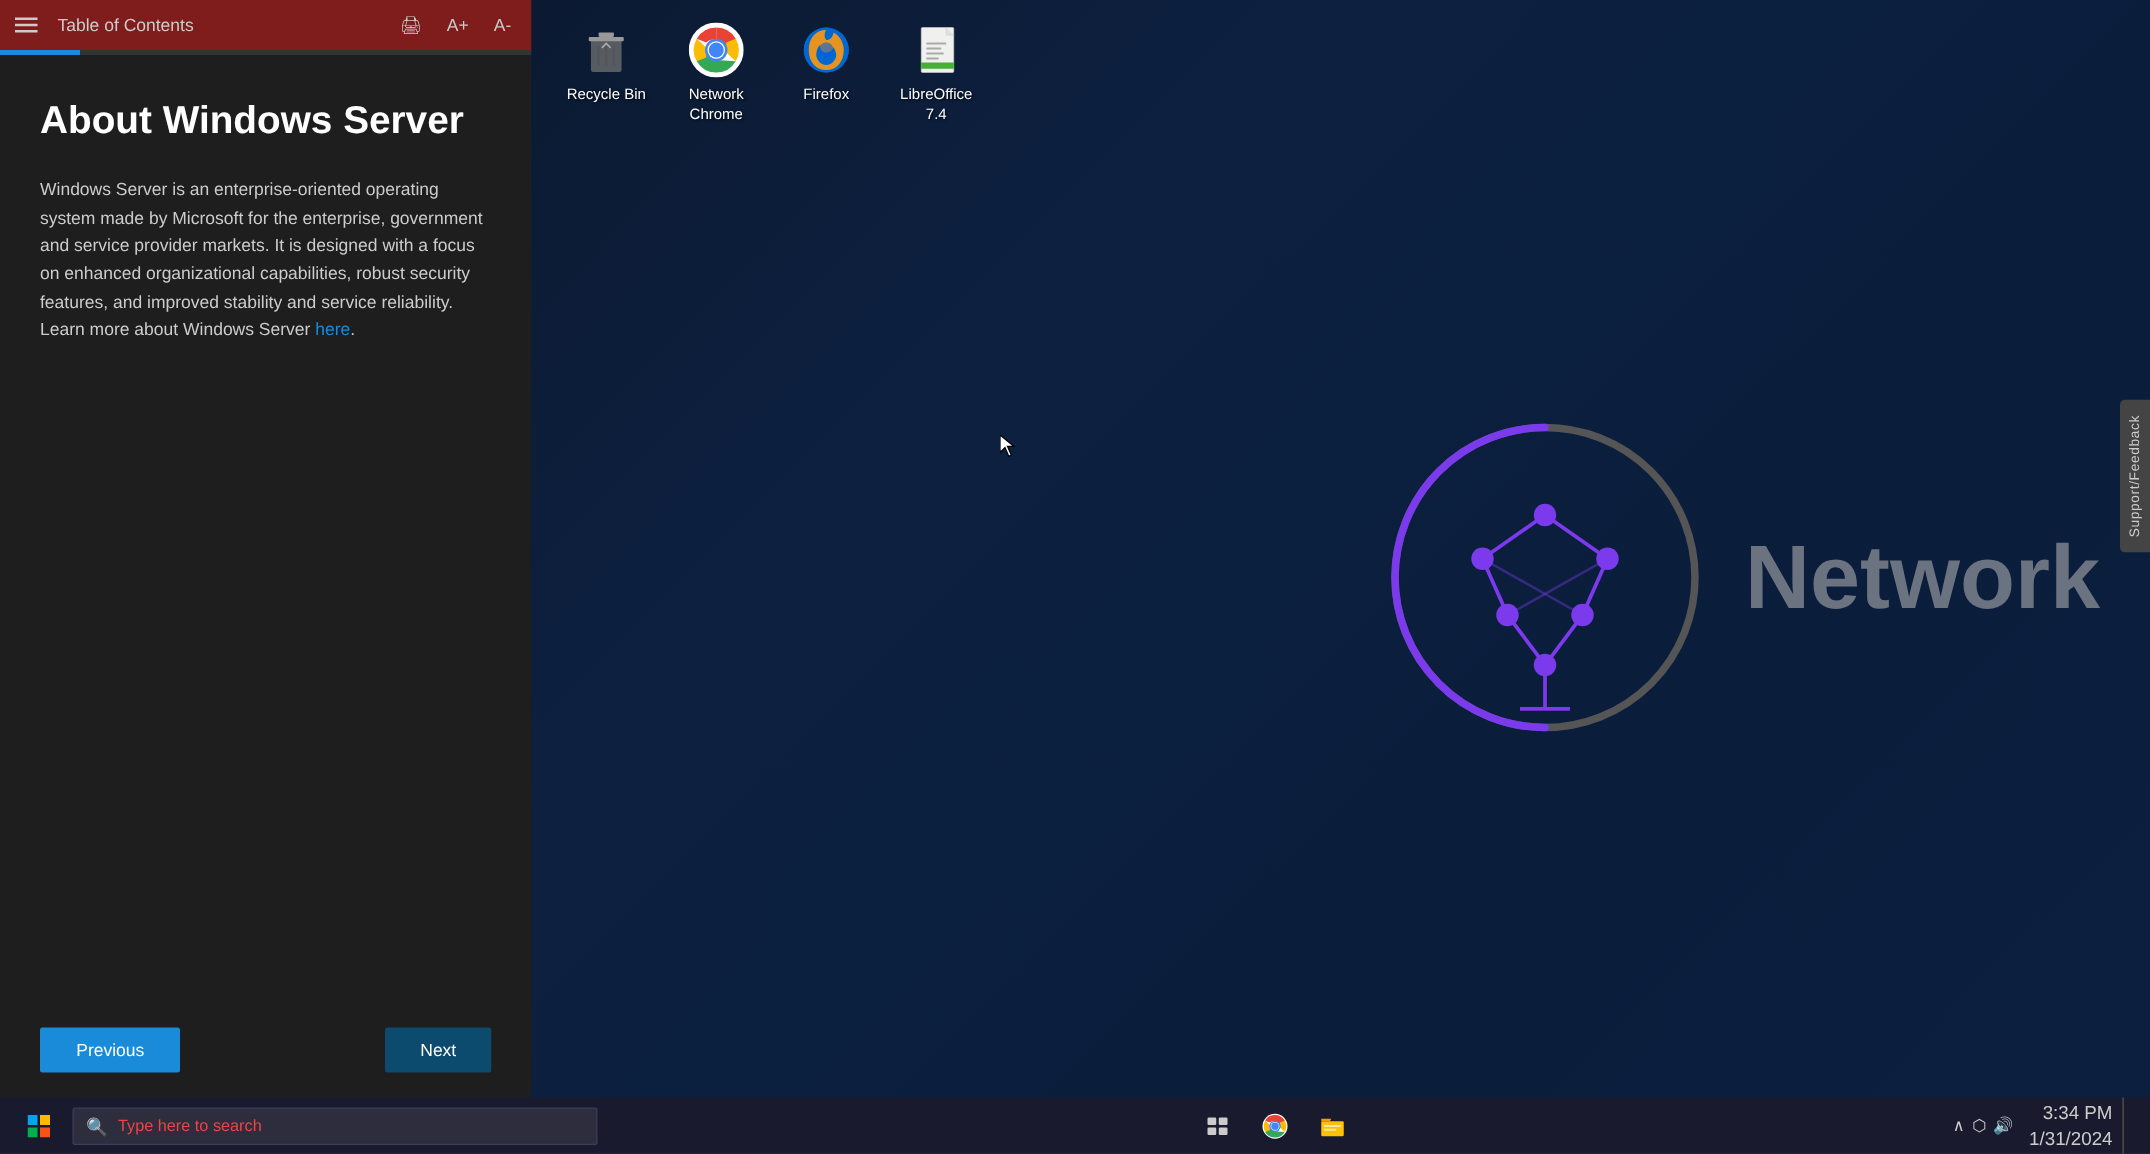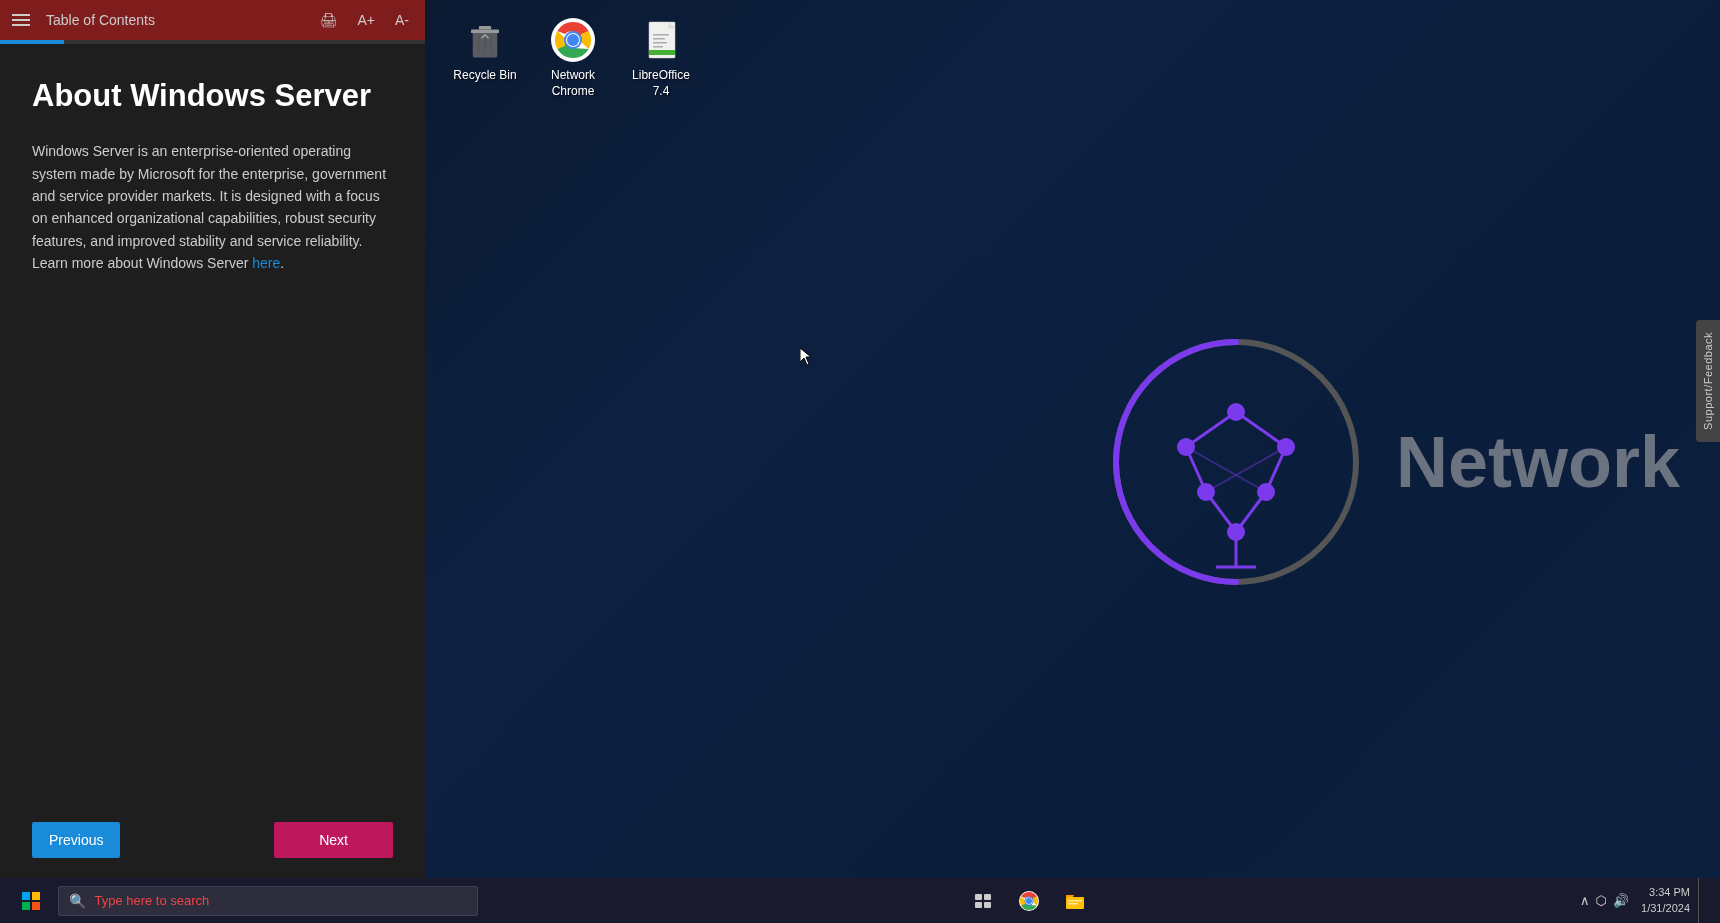--- a/index.html
+++ b/index.html
@@ -110,32 +110,32 @@
       display: flex;
       justify-content: space-between;
       align-items: center;
       flex-shrink: 0;
     }
 
     .btn-previous {
       background: #1a8bd8;
       color: white;
       border: none;
-      padding: 10px 17px;
+      padding: 10px 29px;
       font-size: 14px;
       cursor: pointer;
       border-radius: 2px;
       font-weight: 500;
     }
 
     .btn-next {
-      background: #be185d;
+      background: #0c4a6e;
       color: white;
       border: none;
-      padding: 10px 45px;
+      padding: 10px 28px;
       font-size: 14px;
       cursor: pointer;
       border-radius: 2px;
       font-weight: 500;
     }
 
     
     .desktop-icons {
       position: absolute;
       left: 445px;
@@ -314,21 +314,21 @@
       color: #ccc;
       font-size: 13px;
       cursor: pointer;
     }
 
     .clock {
       display: flex;
       flex-direction: column;
       align-items: flex-end;
       color: #ccc;
-      font-size: 11px;
+      font-size: 15px;
       line-height: 1.4;
       margin-left: 4px;
       cursor: pointer;
     }
 
     .show-desktop {
       width: 6px;
       height: 45px;
       border-left: 1px solid #555;
       cursor: pointer;
@@ -409,20 +409,34 @@
           <path d="M6.4 13 A18 18 0 0 1 22 4 L22 14 A8 8 0 0 0 14 16 Z" fill="#EA4335"></path>
 
           <circle cx="22" cy="22" r="9" fill="#4285F4"></circle>
           <circle cx="22" cy="22" r="7" fill="#fff"></circle>
           <circle cx="22" cy="22" r="6" fill="#4285F4"></circle>
         </svg>
       </div>
       <span class="icon-label">Network Chrome</span>
     </div>
 
+    <div class="desktop-icon">
+      <div class="icon-img">
+        <svg width="44" height="44" viewBox="0 0 44 44" xmlns="http://www.w3.org/2000/svg">
+
+          <circle cx="22" cy="22" r="18" fill="#0060DF"></circle>
+          <circle cx="22" cy="22" r="18" fill="#0068D1"></circle>
+
+          <path d="M22 6 C14 6 8 12 8 22 C8 32 14 38 22 38 C30 38 36 32 36 22 C36 16 33 11 28 8 C27 12 25 14 22 14 C19 14 17 16 17 19 C17 22 19 24 22 24 C25 24 27 22 28 20 C29 22 30 24 30 26 C30 30 26 34 22 34 C18 34 14 30 14 26 C14 20 18 16 22 14 C19 10 22 6 22 6 Z" fill="#FF980E" opacity="0.9"></path>
+          <path d="M28 8 C30 10 32 14 32 18 C32 14 30 10 28 8 Z" fill="#FF5000" opacity="0.7"></path>
+          <circle cx="22" cy="22" r="6" fill="#0060DF" opacity="0.6"></circle>
+        </svg>
+      </div>
+      <span class="icon-label">Firefox</span>
+    </div>
 
     <div class="desktop-icon">
       <div class="icon-img">
         <svg width="44" height="44" viewBox="0 0 44 44" xmlns="http://www.w3.org/2000/svg">
 
           <rect x="10" y="4" width="26" height="36" rx="1" fill="#f0f0ee" stroke="#ccc" stroke-width="0.5"></rect>
 
           <path d="M30 4 L36 10 L30 10 Z" fill="#e0e0de"></path>
           <line x1="30" y1="4" x2="30" y2="10" stroke="#ccc" stroke-width="0.5"></line>
           <line x1="30" y1="10" x2="36" y2="10" stroke="#ccc" stroke-width="0.5"></line>

